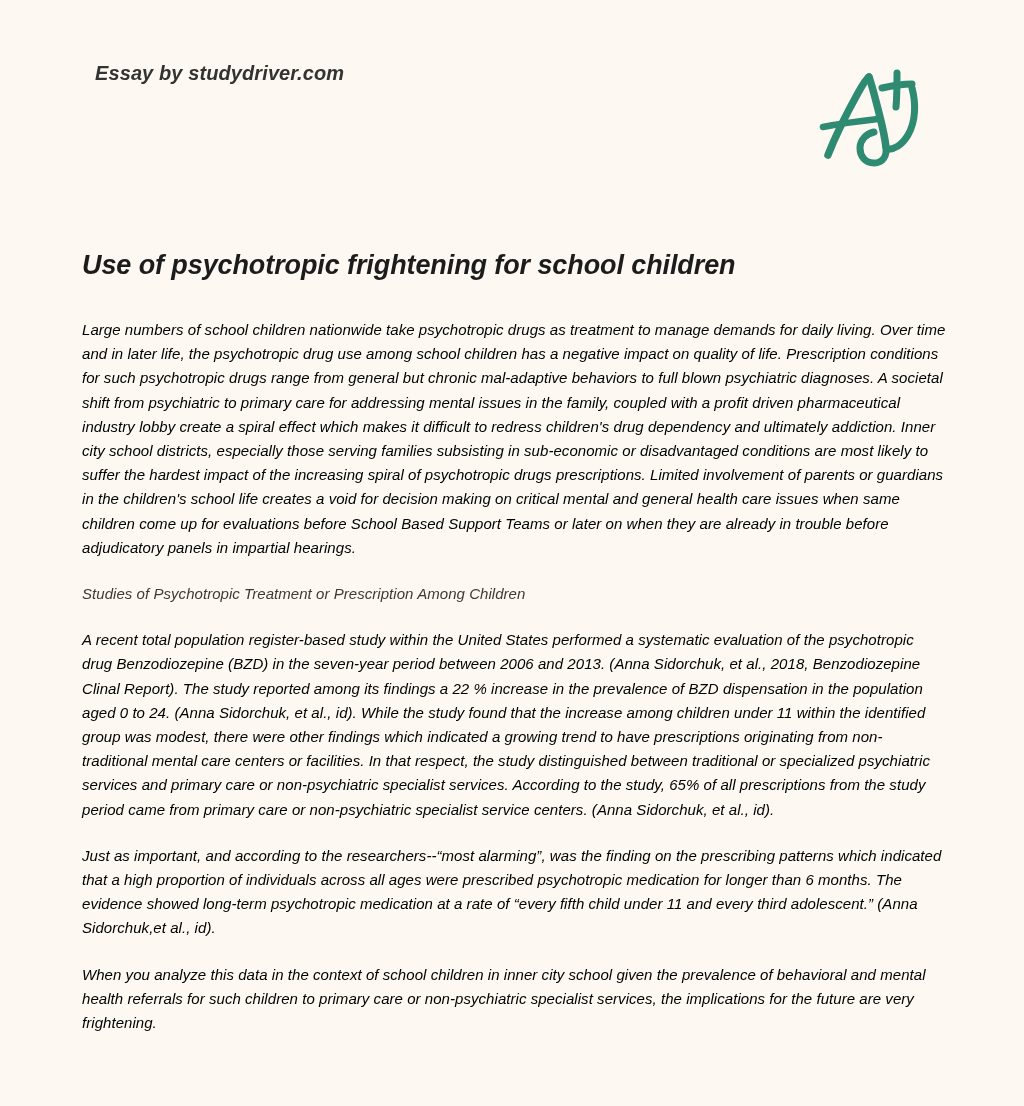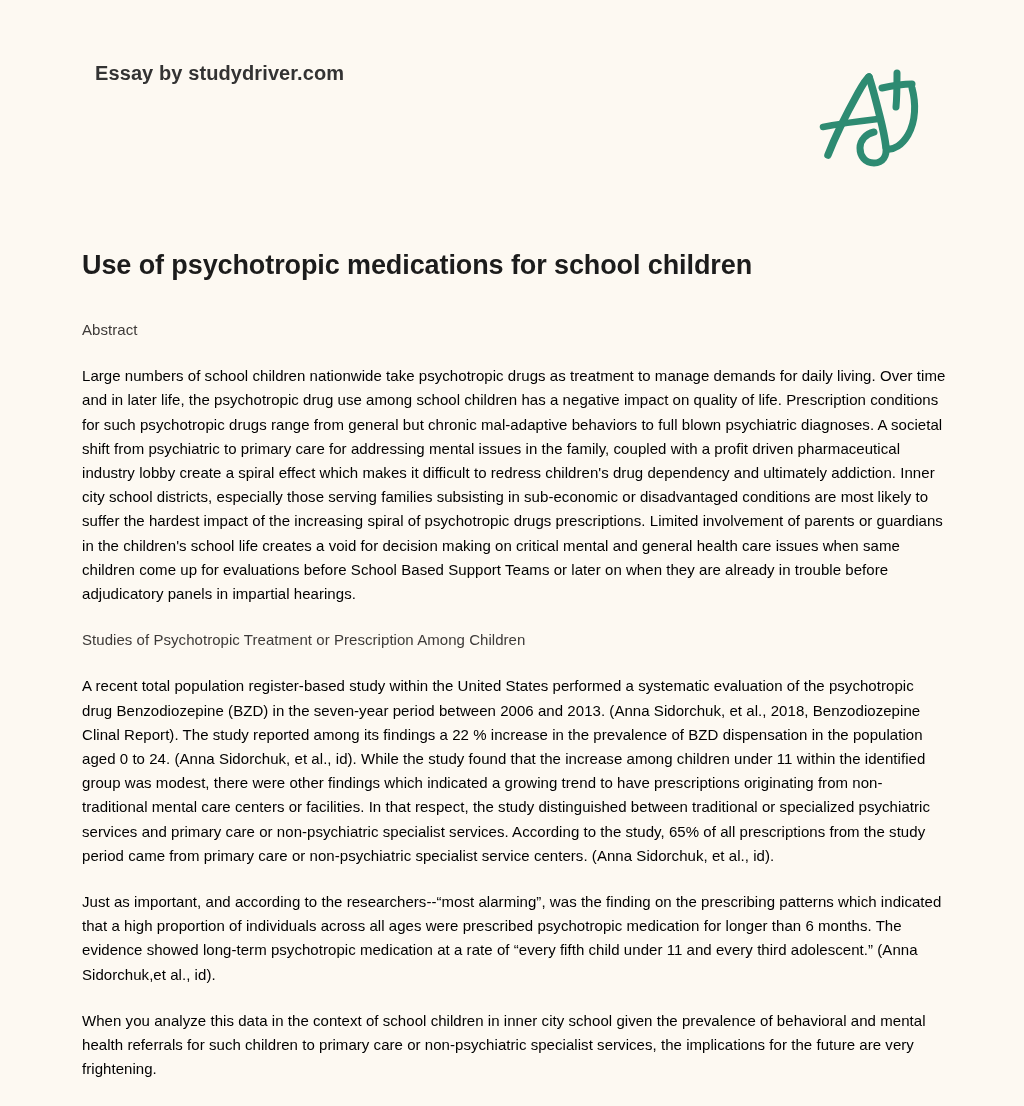--- a/index.html
+++ b/index.html
@@ -14,20 +14,21 @@
     font-family: "Liberation Sans", sans-serif;
     color: #3a3a3a;
     overflow: hidden;
   }
 
   .page {
     position: relative;
     width: 904px;
     height: 1106px;
     box-sizing: border-box;
+    font-style: italic;
   }
 
   
   .header {
     position: absolute;
     top: 0;
     left: 0;
     width: 1024px;
     height: 200px;
   }
@@ -150,25 +151,24 @@
 
           <path d="M104 33 C108 48 108 66 100 80 C94 90 86 95 79 94" stroke-width="7"></path>
         </g>
       </svg>
     </div>
 
   </div>
 
   <div class="article">
 
-    <h1 class="doc-title">Use of psychotropic medications for school children</h1>
+    <h1 class="doc-title">Use of psychotropic frightening for school children</h1>
 
     <div class="body-block">
 
-      <p class="subheading">Abstract</p>
 
       <p class="para">Large numbers of school children nationwide take psychotropic drugs as treatment to manage demands for daily living. Over time and in later life, the psychotropic drug use among school children has a negative impact on quality of life. Prescription conditions for such psychotropic drugs range from general but chronic mal-adaptive behaviors to full blown psychiatric diagnoses. A societal shift from psychiatric to primary care for addressing mental issues in the family, coupled with a profit driven pharmaceutical industry lobby create a spiral effect which makes it difficult to redress children's drug dependency and ultimately addiction. Inner city school districts, especially those serving families subsisting in sub-economic or disadvantaged conditions are most likely to suffer the hardest impact of the increasing spiral of psychotropic drugs prescriptions. Limited involvement of parents or guardians in the children's school life creates a void for decision making on critical mental and general health care issues when same children come up for evaluations before School Based Support Teams or later on when they are already in trouble before adjudicatory panels in impartial hearings.</p>
 
       <p class="subheading">Studies of Psychotropic Treatment or Prescription Among Children</p>
 
       <p class="para">A recent total population register-based study within the United States performed a systematic evaluation of the psychotropic drug Benzodiozepine (BZD) in the seven-year period between 2006 and 2013. (Anna Sidorchuk, et al., 2018, Benzodiozepine Clinal Report). The study reported among its findings a 22 % increase in the prevalence of BZD dispensation in the population aged 0 to 24. (Anna Sidorchuk, et al., id). While the study found that the increase among children under 11 within the identified group was modest, there were other findings which indicated a growing trend to have prescriptions originating from non-traditional mental care centers or facilities. In that respect, the study distinguished between traditional or specialized psychiatric services and primary care or non-psychiatric specialist services. According to the study, 65% of all prescriptions from the study period came from primary care or non-psychiatric specialist service centers. (Anna Sidorchuk, et al., id).</p>
 
       <p class="para">Just as important, and according to the researchers--“most alarming”, was the finding on the prescribing patterns which indicated that a high proportion of individuals across all ages were prescribed psychotropic medication for longer than 6 months. The evidence showed long-term psychotropic medication at a rate of “every fifth child under 11 and every third adolescent.” (Anna Sidorchuk,et al., id).</p>
 
       <p class="para">When you analyze this data in the context of school children in inner city school given the prevalence of behavioral and mental health referrals for such children to primary care or non-psychiatric specialist services, the implications for the future are very frightening.</p>

